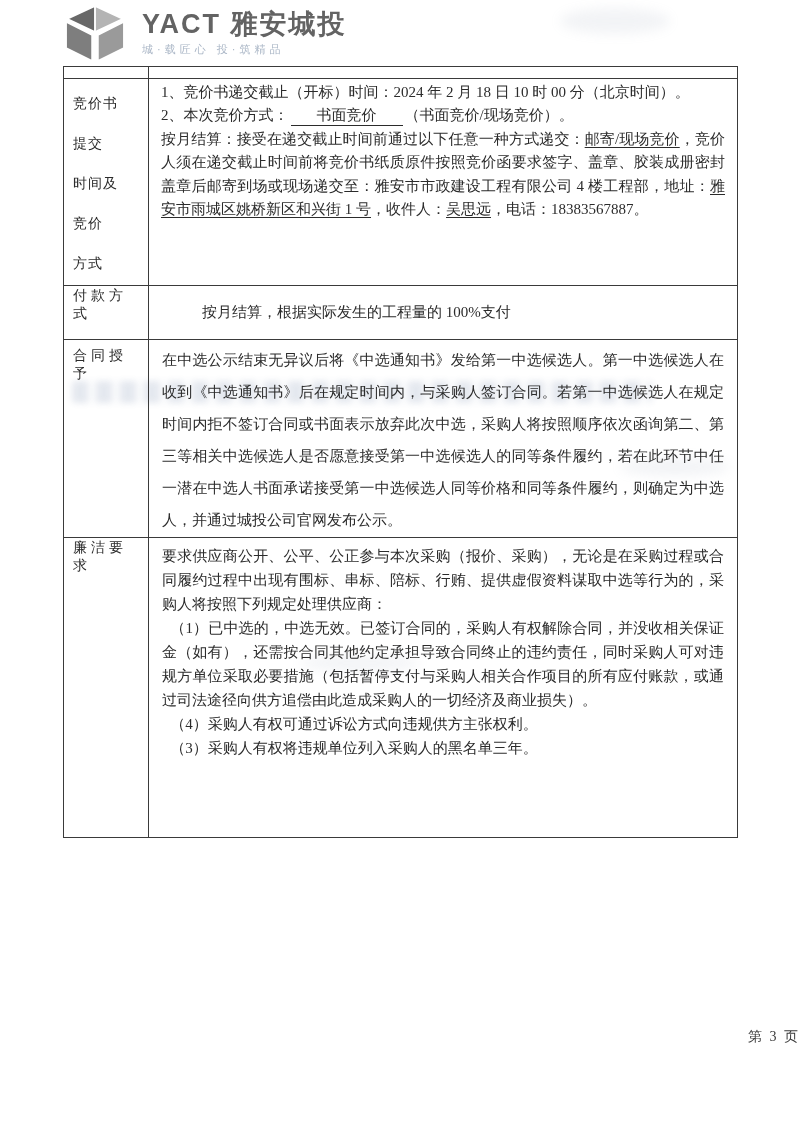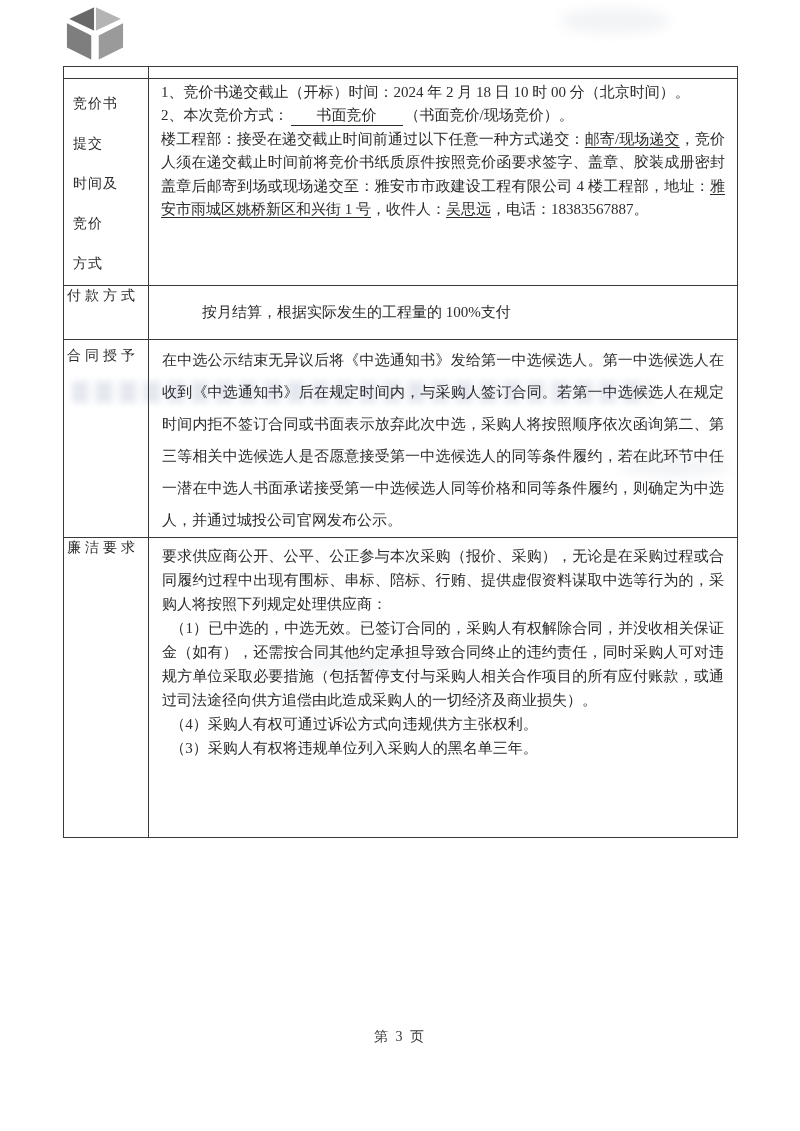--- a/index.html
+++ b/index.html
@@ -36,51 +36,55 @@
     position:absolute;left:63px;top:66px;width:674px;
     border-collapse:collapse;table-layout:fixed;
   }
   table.doc td{border:1.5px solid #3a3a3a;vertical-align:top;overflow:hidden;}
   col.c-label{width:85px;}
   col.c-body{width:589px;}
   .lbl{
     font-size:14px;line-height:40px;padding:4px 17px 0 8px;
     white-space:pre-line;letter-spacing:1px;
   }
-  .lbl4{font-size:14px;letter-spacing:4px;padding:0 4px 0 2px;}
+  .lbl4{font-size:14px;letter-spacing:4px;padding:0 4px 0 8px;}
   td.vmid{vertical-align:middle;}
   .body-cell{font-size:15px;padding:2px 12px 0 12px;}
   .r1 .body-cell{line-height:23.4px;}
   .r1-para{text-align:justify;}
   .u{text-decoration:underline;text-underline-offset:3px;}
   .u-blank{
     display:inline-block;border-bottom:1px solid #2b2b2b;
     padding:0 26px;line-height:19px;margin:0 2px;
   }
   .r2-body{font-size:15px;padding:16px 12px;text-indent:1.6em;margin-left:16px;}
   .r3-body{font-size:15px;line-height:32px;padding:3px 12px 0 12px;text-align:justify;}
   .r4-body{font-size:15px;line-height:24px;padding:5px 12px 0 12px;text-align:justify;}
   .r4-body p{margin:0;}
   .r4-body p.num{text-indent:.55em;}
   
   .footer{
-    position:absolute;left:0;top:1028px;width:800px;text-align:center;
+    position:absolute;left:0;top:1028px;width:800px;text-align:right;
     font-size:14px;color:#3a3a3a;letter-spacing:2px;
   }
 </style>
 </head>
 <body>
 
 <div class="logo">
   <svg class="logo-cube" viewBox="0 0 68 62">
     <polygon points="34,2 64,16 34,30 4,16" fill="#b4b4b4" stroke="#ffffff" stroke-width="2"></polygon>
     <polygon points="34,2 34,30 4,16" fill="#686868" stroke="#ffffff" stroke-width="2"></polygon>
     <polygon points="3,19 31,33 31,61 3,47" fill="#7e7e7e" stroke="#ffffff" stroke-width="2"></polygon>
     <polygon points="65,19 37,33 37,61 65,47" fill="#9a9a9a" stroke="#ffffff" stroke-width="2"></polygon>
   </svg>
+  <div class="logo-text">
+    <div class="logo-title">YACT 雅安城投</div>
+    <div class="logo-tagline">城·载匠心  投·筑精品</div>
+  </div>
 </div>
 
 <div class="smudge a"></div>
 <div class="ghost"></div>
 <div class="smudge b"></div>
 <div class="smudge c"></div>
 
 <table class="doc">
   <colgroup>
       <col class="c-label">
@@ -98,21 +102,21 @@
 方式</div>
     </td>
     <td class="body-cell">
       <div>
         <span>1、竞价书递交截止（开标）时间：2024 年 2 月 18 日 10 时 00 分（北京时间）。</span>
       </div>
       <div>
         <span>2、本次竞价方式：</span><span class="u-blank">书面竞价</span><span>（书面竞价/现场竞价）。</span>
       </div>
       <div class="r1-para">
-        <span>楼工程部：接受在递交截止时间前通过以下任意一种方式递交：</span><span class="u">邮寄/现场递交</span><span>，竞价人须在递交截止时间前将竞价书纸质原件按照竞价函要求签字、盖章、胶装成册密封盖章后邮寄到场或现场递交至：雅安市市政建设工程有限公司 4 楼工程部，地址：</span><span class="u">雅安市雨城区姚桥新区和兴街 1 号</span><span>，收件人：</span><span class="u">吴思远</span><span>，电话：18383567887。</span>
+        <span>按月结算：接受在递交截止时间前通过以下任意一种方式递交：</span><span class="u">邮寄/现场竞价</span><span>，竞价人须在递交截止时间前将竞价书纸质原件按照竞价函要求签字、盖章、胶装成册密封盖章后邮寄到场或现场递交至：雅安市市政建设工程有限公司 4 楼工程部，地址：</span><span class="u">雅安市雨城区姚桥新区和兴街 1 号</span><span>，收件人：</span><span class="u">吴思远</span><span>，电话：18383567887。</span>
       </div>
     </td>
   </tr>
   <tr style="height:36px;">
     <td class="vmid">
       <div class="lbl4">付款方式</div>
     </td>
     <td class="vmid">
       <div class="r2-body">按月结算，根据实际发生的工程量的 100%支付</div>
     </td>

